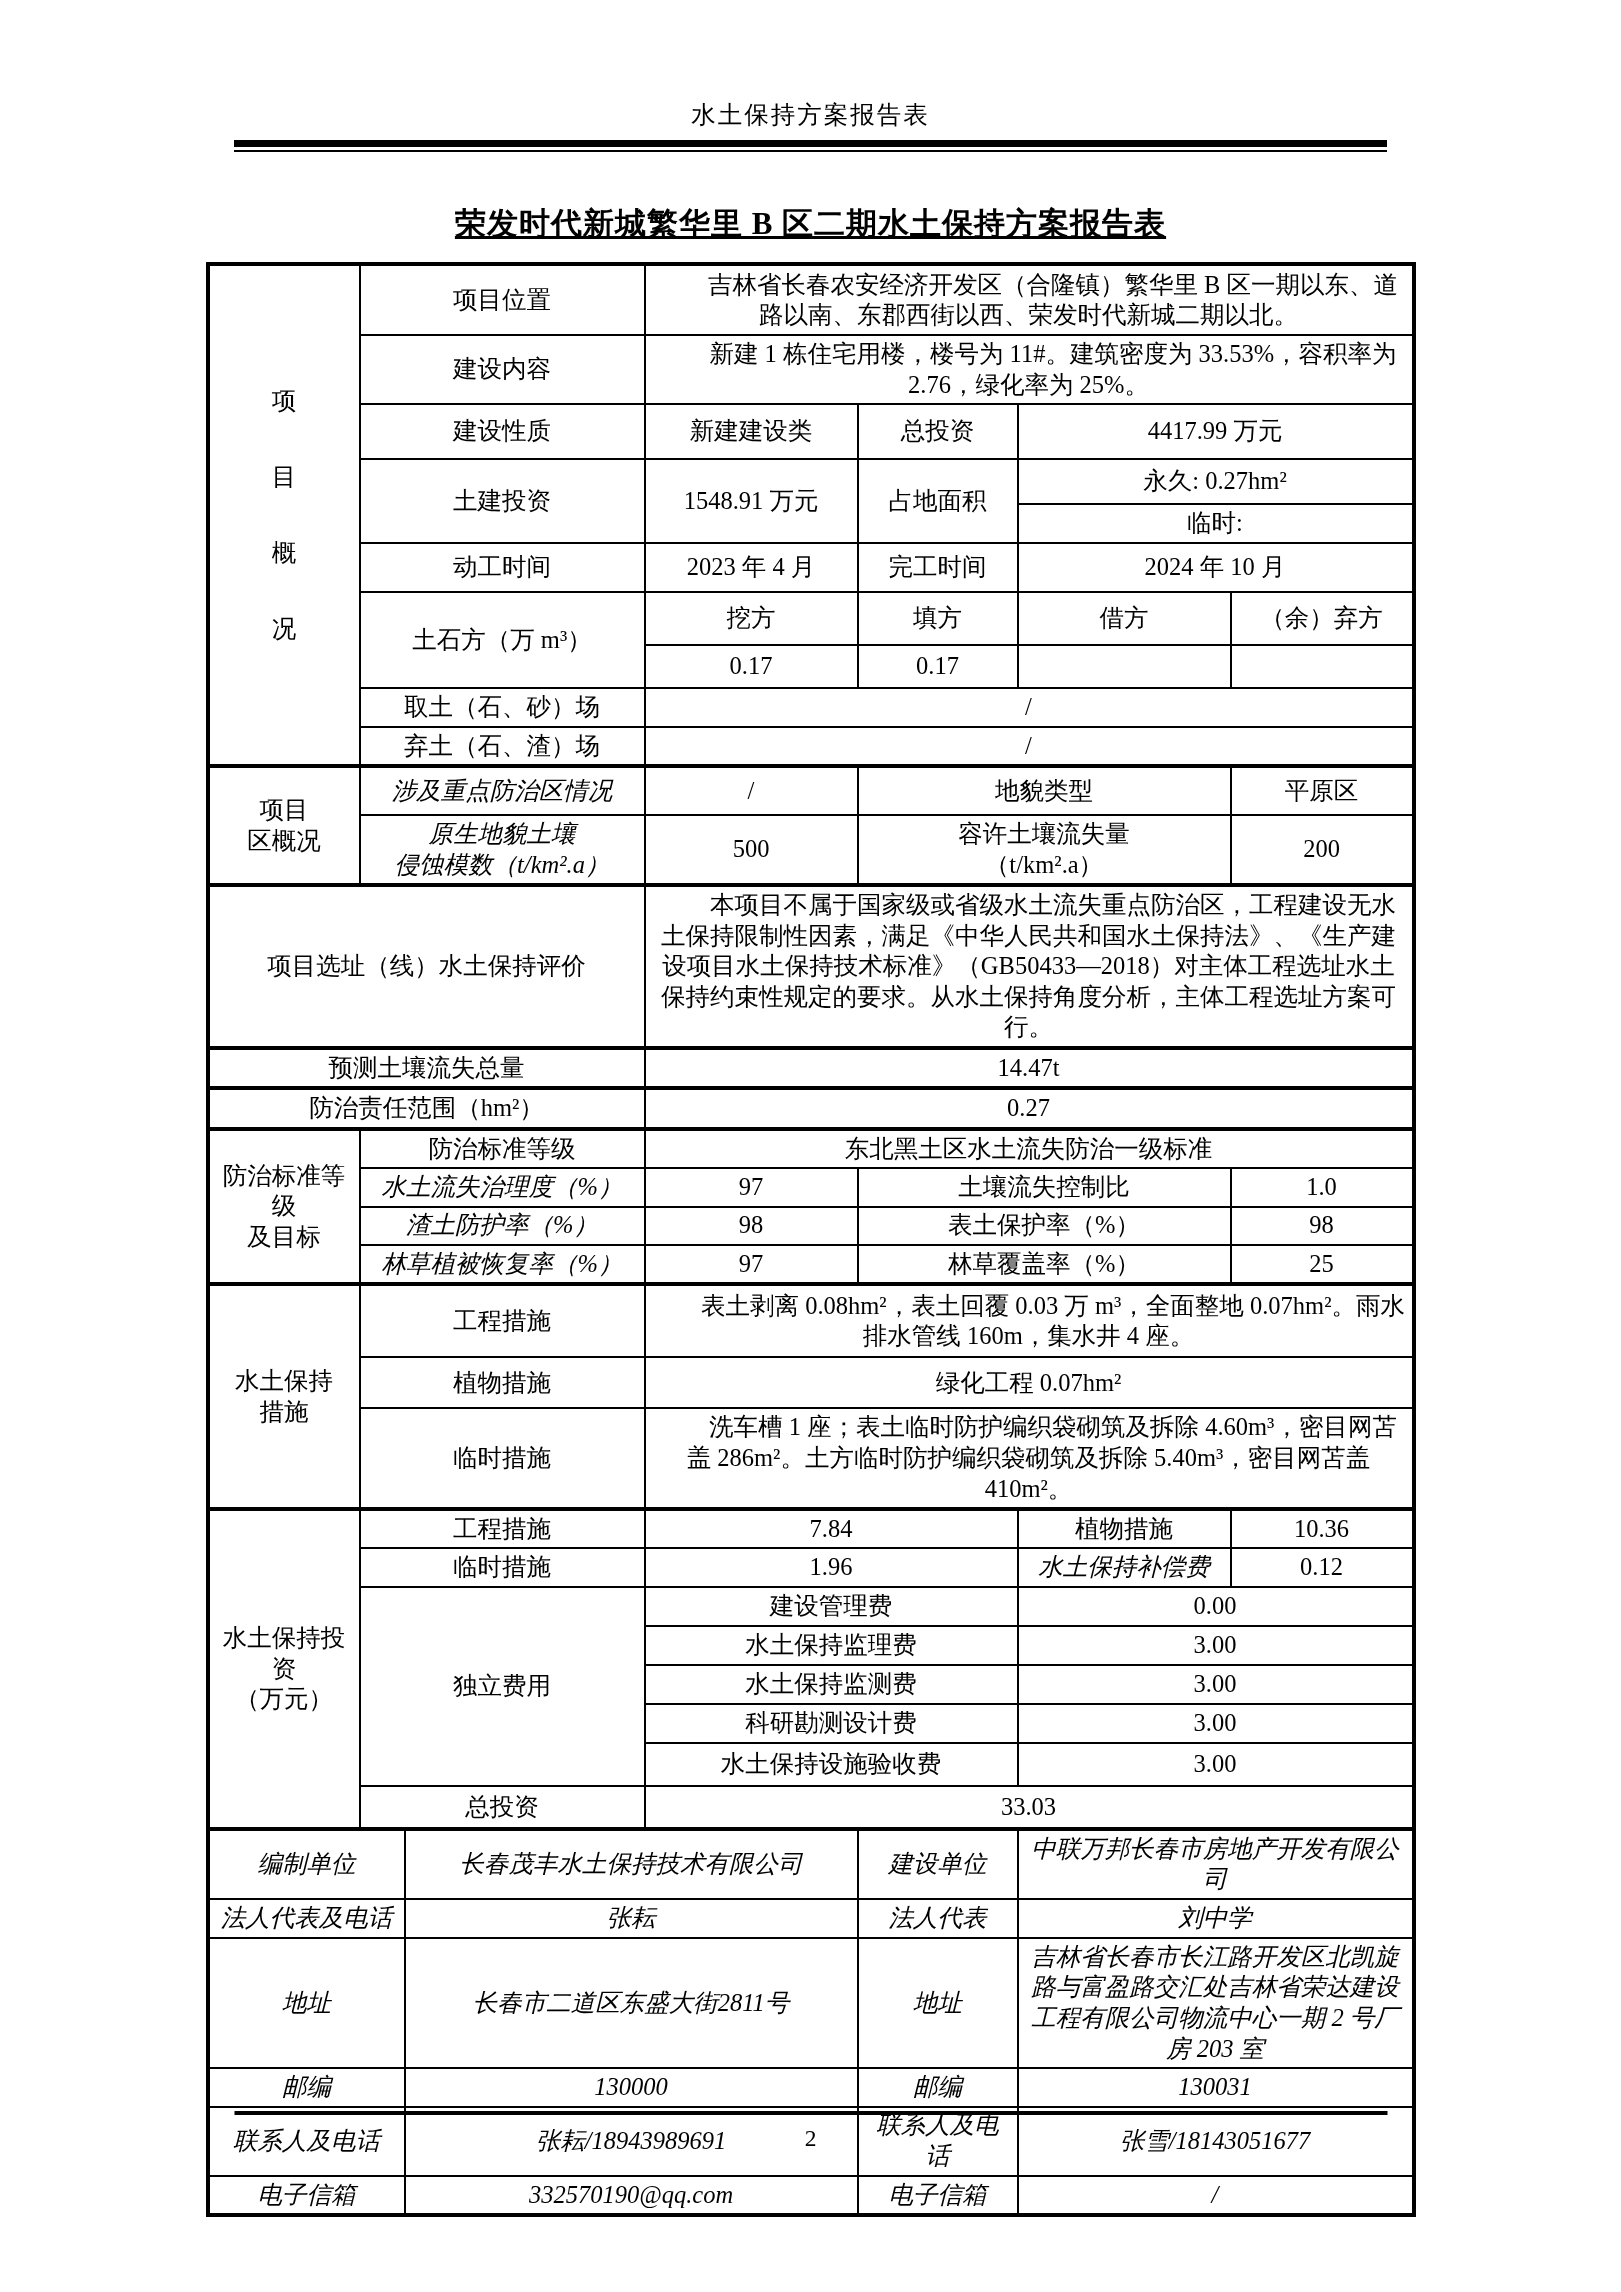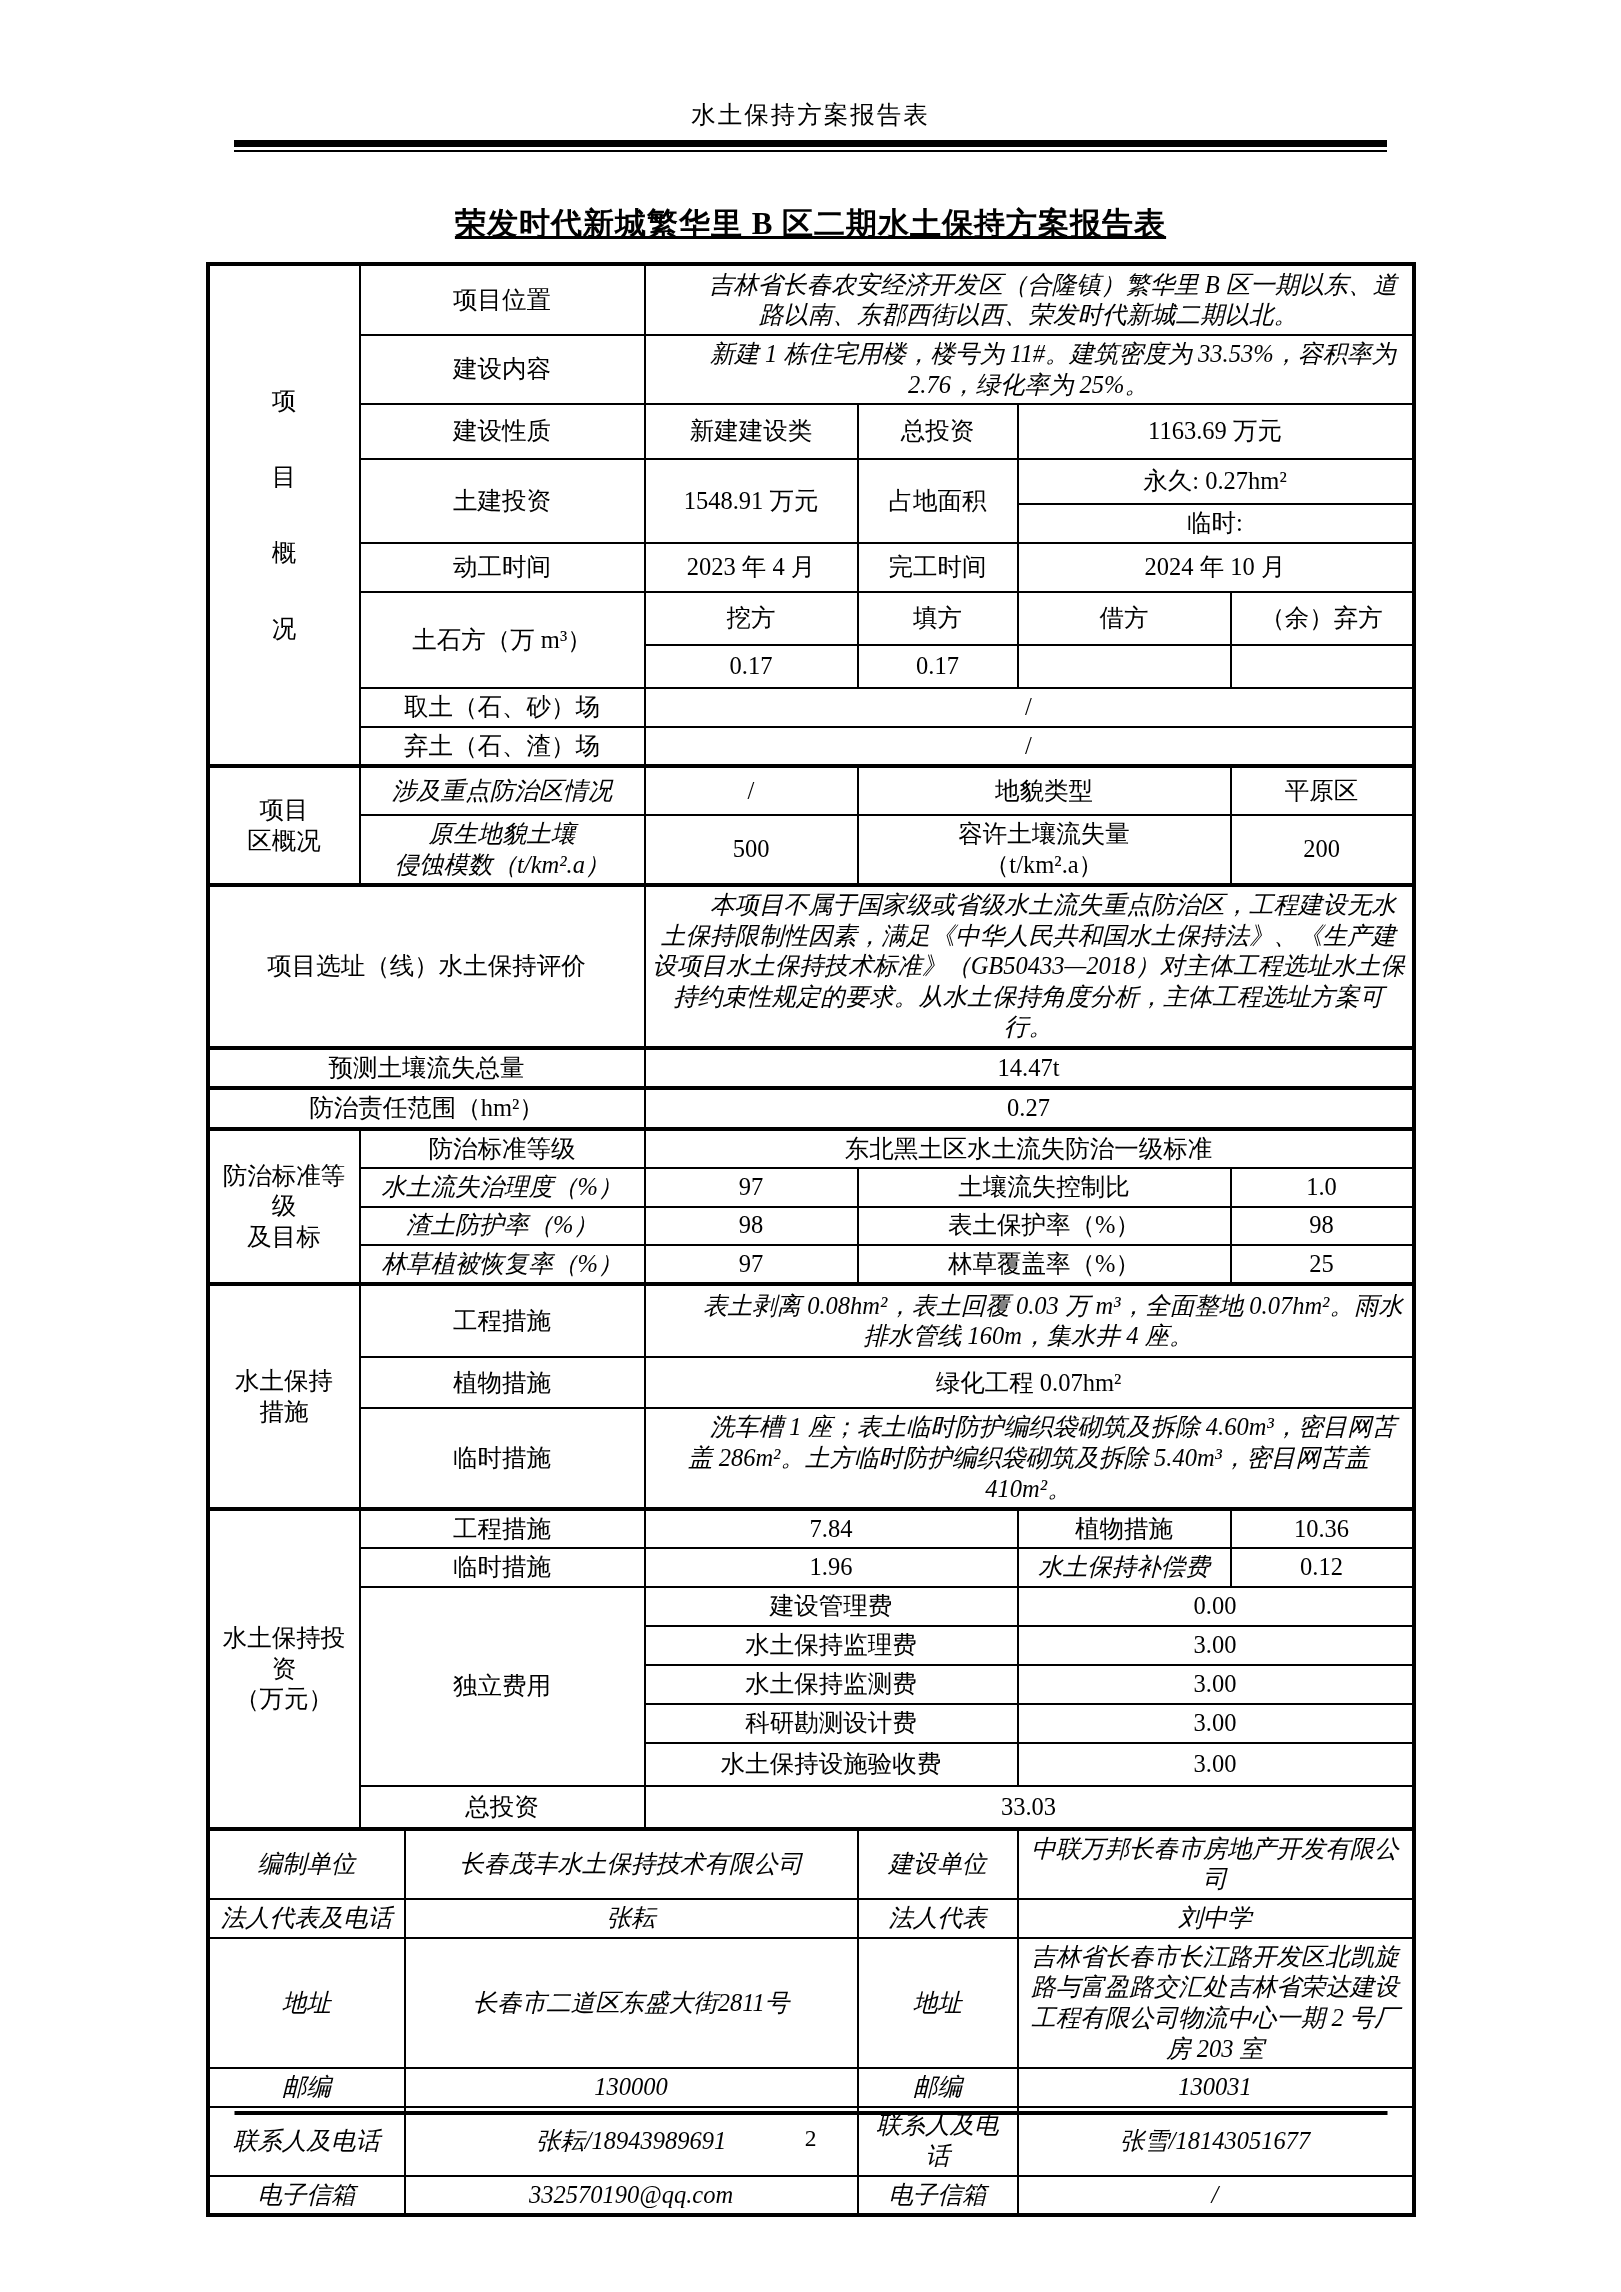--- a/index.html
+++ b/index.html
@@ -17,21 +17,21 @@
   .doc-title{margin:51px auto 17.6px;text-align:center;font-size:31px;font-weight:bold;letter-spacing:1px;text-decoration:underline;}
   
   table.report{border-collapse:collapse;table-layout:fixed;width:1206px;margin:0 auto;border:4.9px solid #000;}
   table.report td{
     border:2.9px solid #000;font-size:24.5px;line-height:1.25;
     text-align:center;vertical-align:middle;padding:2.9px 5.9px;
     overflow:hidden;word-break:break-word;
   }
   tr.sec td{border-top-width:4.9px;}
   td.hleft{font-size:23.5px;}
-  td.para{text-align:justify;text-indent:2em;padding:3.9px 9.8px;font-style:italic;}
+  td.para{text-align:justify;text-indent:2em;padding:3.9px 9.8px;}
   td.small{font-size:23.5px;font-style:italic;}
   .vstack span{display:block;line-height:3.1;}
   .lines span{display:block;}
   
   .ftr{position:absolute;top:2111px;left:50%;transform:translateX(-50%);width:1153px;text-align:center;}
   .ftr-rule{height:3.9px;background:#000;}
   .page-num{font-size:23.5px;margin-top:9.8px;}
 </style>
 </head>
 <body>
@@ -69,21 +69,21 @@
         <td colspan="4" class="para">吉林省长春农安经济开发区（合隆镇）繁华里 B 区一期以东、道路以南、东郡西街以西、荣发时代新城二期以北。</td>
       </tr>
       <tr style="height:60px">
         <td colspan="2">建设内容</td>
         <td colspan="4" class="para">新建 1 栋住宅用楼，楼号为 11#。建筑密度为 33.53%，容积率为 2.76，绿化率为 25%。</td>
       </tr>
       <tr style="height:55px">
         <td colspan="2">建设性质</td>
         <td>新建建设类</td>
         <td>总投资</td>
-        <td colspan="2">1163.69 万元</td>
+        <td colspan="2">4417.99 万元</td>
       </tr>
       <tr style="height:45px">
         <td colspan="2" rowspan="2">土建投资</td>
         <td rowspan="2">1548.91 万元</td>
         <td rowspan="2">占地面积</td>
         <td colspan="2">永久: 0.27hm²</td>
       </tr>
       <tr style="height:39px">
         <td colspan="2">临时:</td>
       </tr>

